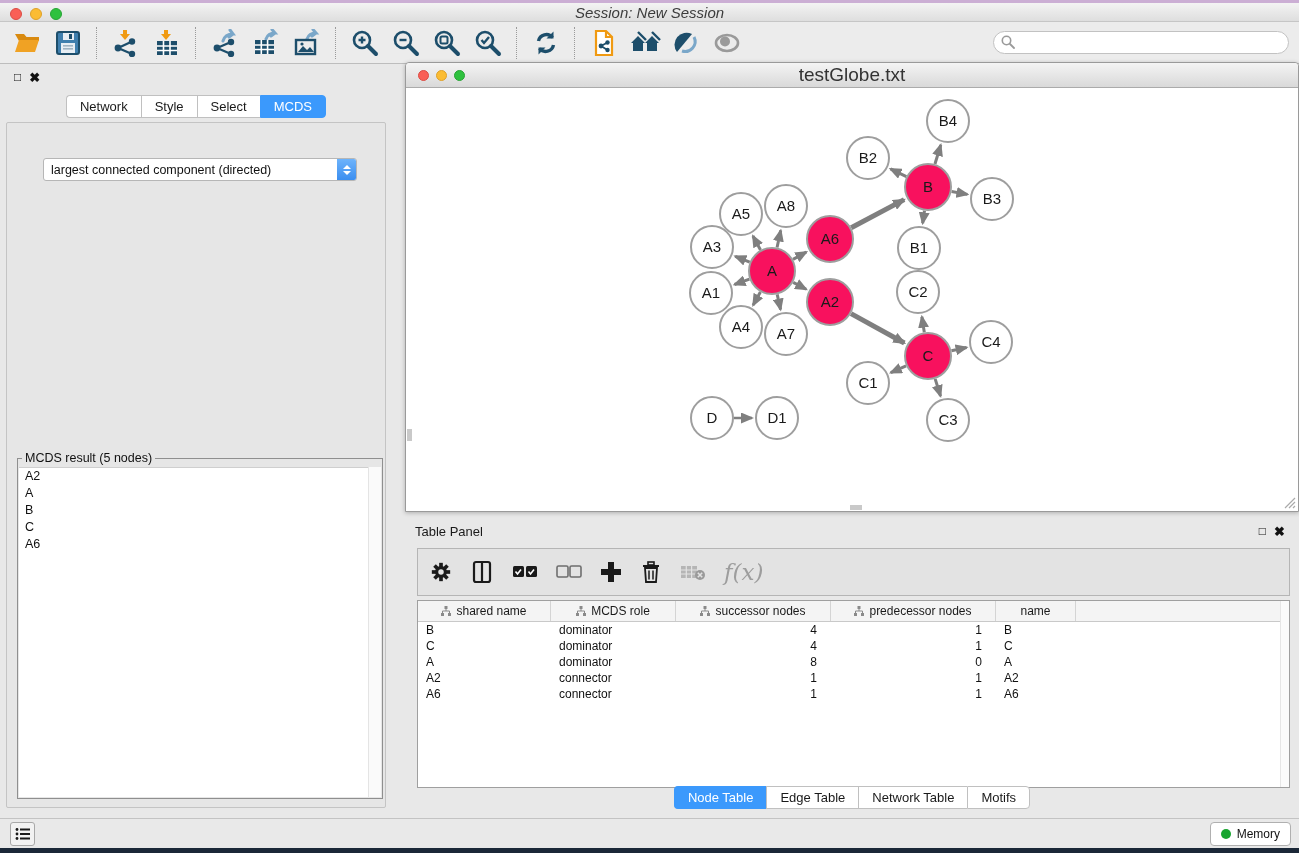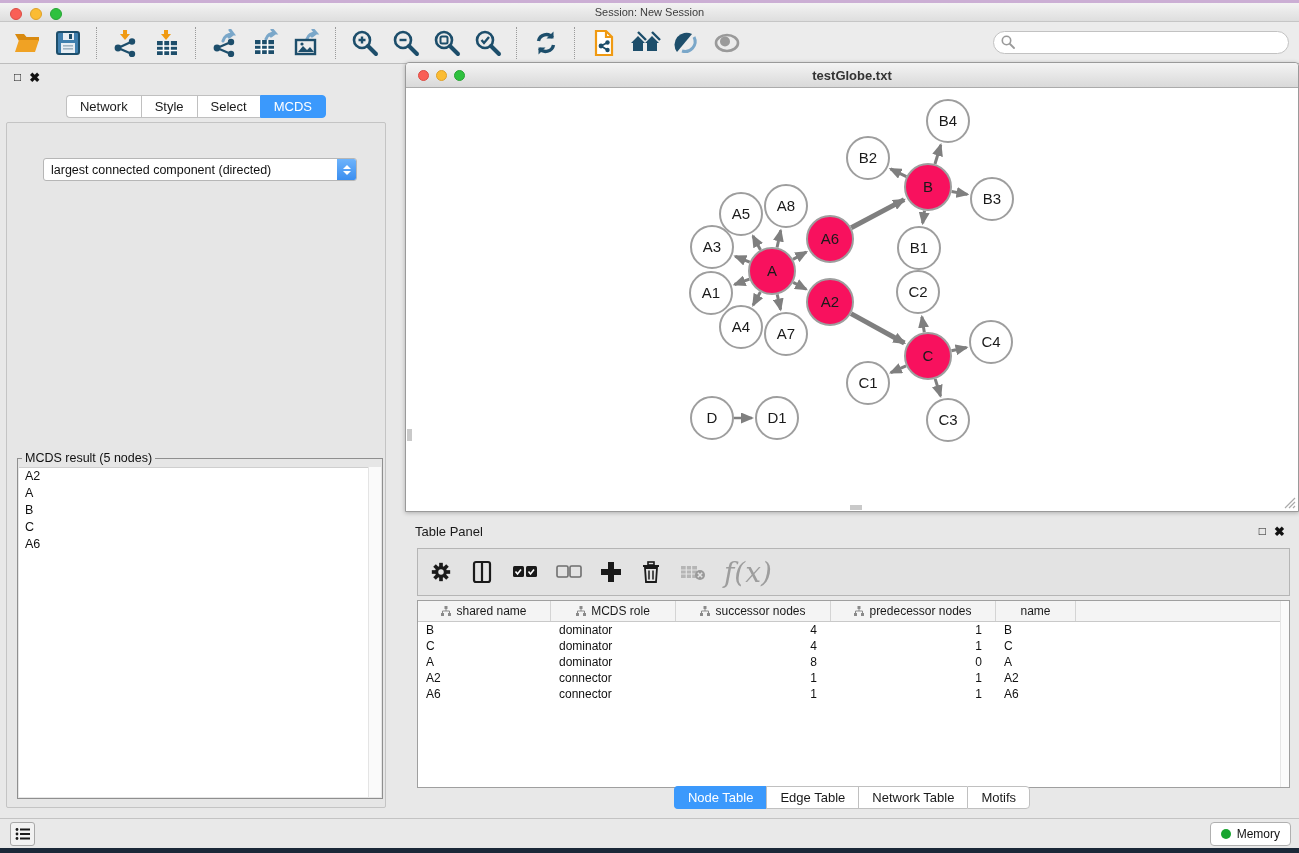--- a/index.html
+++ b/index.html
@@ -4,21 +4,21 @@
 <style>
   * { margin:0; padding:0; box-sizing:border-box; }
   body { font-family:"Liberation Sans", sans-serif; background:#16202e; }
   #app { position:relative; width:1299px; height:853px; background:#e8e8e8; overflow:hidden; }
 
   
   .topline { position:absolute; top:0; left:0; right:0; height:3px; background:#cbaed4; }
   .titlebar { position:absolute; top:3px; left:0; right:0; height:19px;
     background:linear-gradient(#f3f3f3,#dedede); border-bottom:1px solid #c6c6c6;
     display:flex; align-items:center; justify-content:center; }
-  .titlebar .title { font-size:11px; color:#3c3c3c; }
+  .titlebar .title { font-size:15px; color:#3c3c3c;font-style:italic; }
   .lights { position:absolute; left:10px; top:5px; display:flex; gap:8px; }
   .light { width:12px; height:12px; border-radius:50%; }
   .light.r { background:#f95f56; border:1px solid #db4c44; }
   .light.y { background:#fbbc33; border:1px solid #dfa128; }
   .light.g { background:#2ec13e; border:1px solid #26a434; }
   .lights.small { left:12px; top:7px; gap:7px; }
   .lights.small .light { width:11px; height:11px; }
 
   
   .toolbar { position:absolute; top:22px; left:0; right:0; height:42px; background:#ececec;
@@ -68,32 +68,32 @@
   .result-scroll { position:absolute; top:8px; right:1px; bottom:1px; width:13px;
     background:#fafafa; border-left:1px solid #e4e4e4; }
 
   
   .netwin { position:absolute; left:405px; top:62px; width:894px; height:450px;
     border:1px solid #9a9a9a; border-radius:4px 4px 0 0; background:#fff;
     box-shadow:0 1px 4px rgba(0,0,0,0.25); }
   .net-titlebar { position:relative; height:25px; background:linear-gradient(#f4f4f4,#d9d9d9);
     border-bottom:1px solid #ababab; border-radius:4px 4px 0 0;
     display:flex; align-items:center; justify-content:center; }
-  .net-titlebar .title { font-size:13px; font-weight:700; color:#333; }
+  .net-titlebar .title { font-size:19px; font-weight:400; color:#333; }
   .net-canvas { position:absolute; top:26px; left:1px; right:1px; bottom:1px; background:#fff; overflow:hidden; }
   .grip { position:absolute; right:1px; bottom:1px; width:14px; height:14px; }
   .scrollnub-left { position:absolute; left:0px; top:340px; width:5px; height:12px; background:#c9c9c9; }
   .scrollnub-bottom { position:absolute; left:443px; bottom:0px; width:12px; height:5px; background:#c9c9c9; }
 
   
   .table-panel { position:absolute; left:405px; top:518px; width:894px; height:294px; background:#e8e8e8; }
   .tp-toolbar { position:absolute; top:30px; left:12px; right:9px; height:48px; background:#e3e3e3;
     border:1px solid #b5b5b5; display:flex; align-items:center; padding-left:12px; gap:18px; }
   .tpbtn { background:none; border:none; cursor:pointer; display:flex; align-items:center; }
-  .fx { font-family:"DejaVu Serif", serif; font-style:italic; font-size:28px; color:#9d9d9d; }
+  .fx { font-family:"DejaVu Serif", serif; font-style:italic; font-size:23px; color:#9d9d9d; }
   .tp-table { position:absolute; top:82px; left:12px; right:9px; height:188px; background:#fff;
     border:1px solid #9f9f9f; overflow:hidden; }
   .thead { display:flex; height:21px; border-bottom:1px solid #c9c9c9; background:#f4f4f4; }
   .th { display:flex; align-items:center; justify-content:center; gap:5px; font-size:12px;
     color:#1a1a1a; border-right:1px solid #d4d4d4; height:100%; cursor:pointer; }
   .tbody .tr { display:flex; height:16px; align-items:center; cursor:pointer; }
   .td { font-size:12px; color:#111; height:16px; line-height:16px; white-space:nowrap; }
   .td.left { padding-left:8px; text-align:left; }
   .td.right { padding-right:14px; text-align:right; }
   .tp-scroll { position:absolute; top:0; right:0; bottom:0; width:9px; background:#fbfbfb; border-left:1px solid #e6e6e6; }

